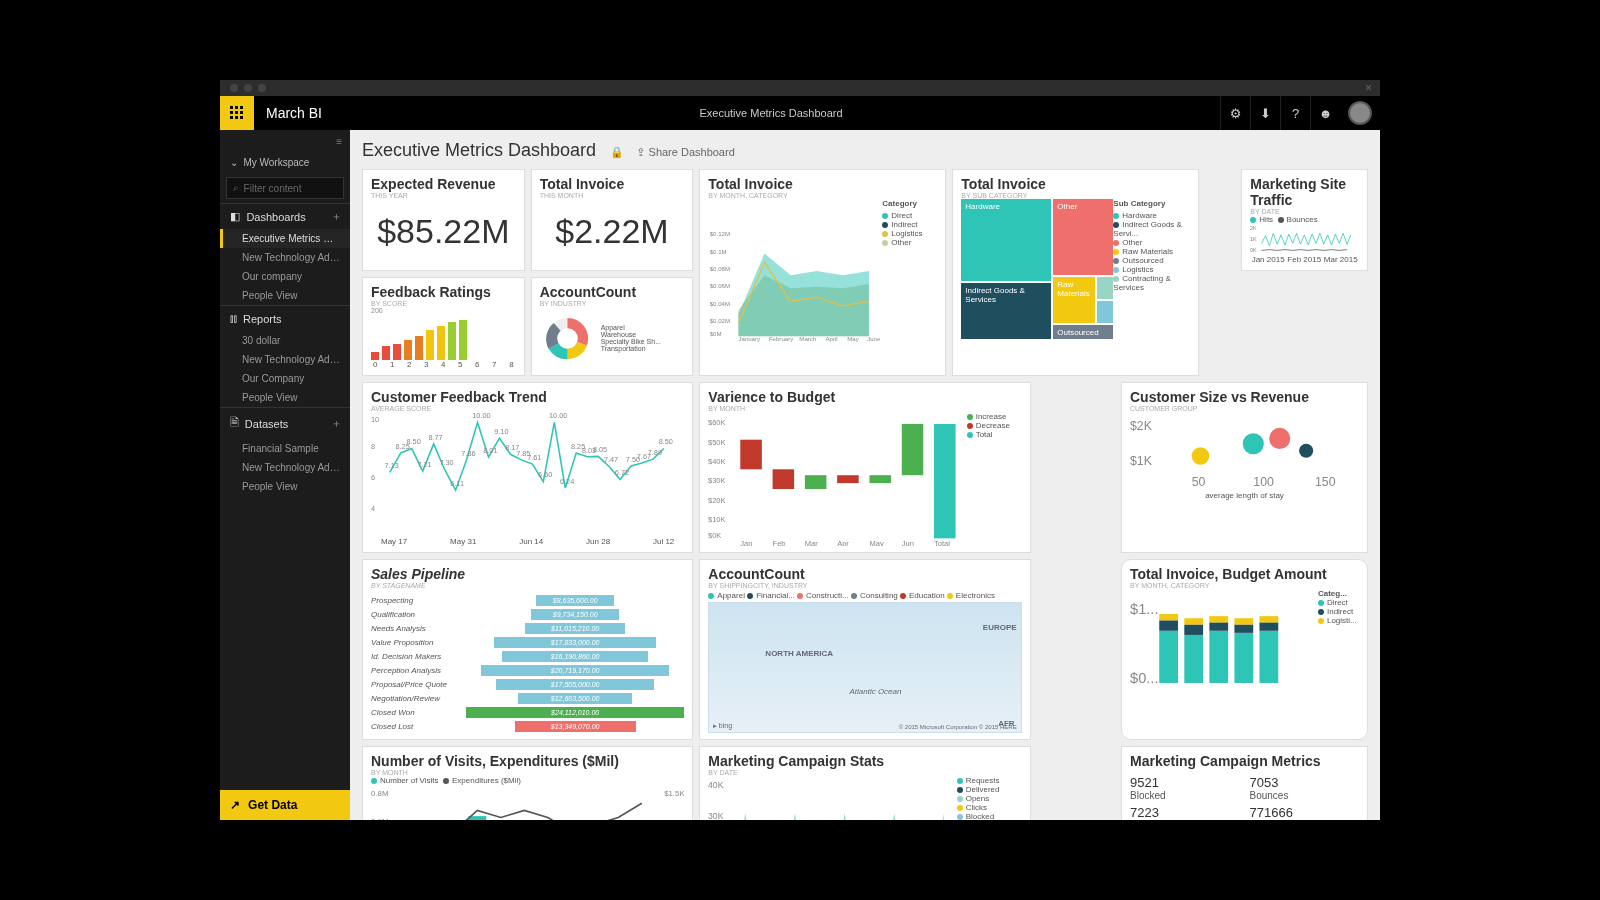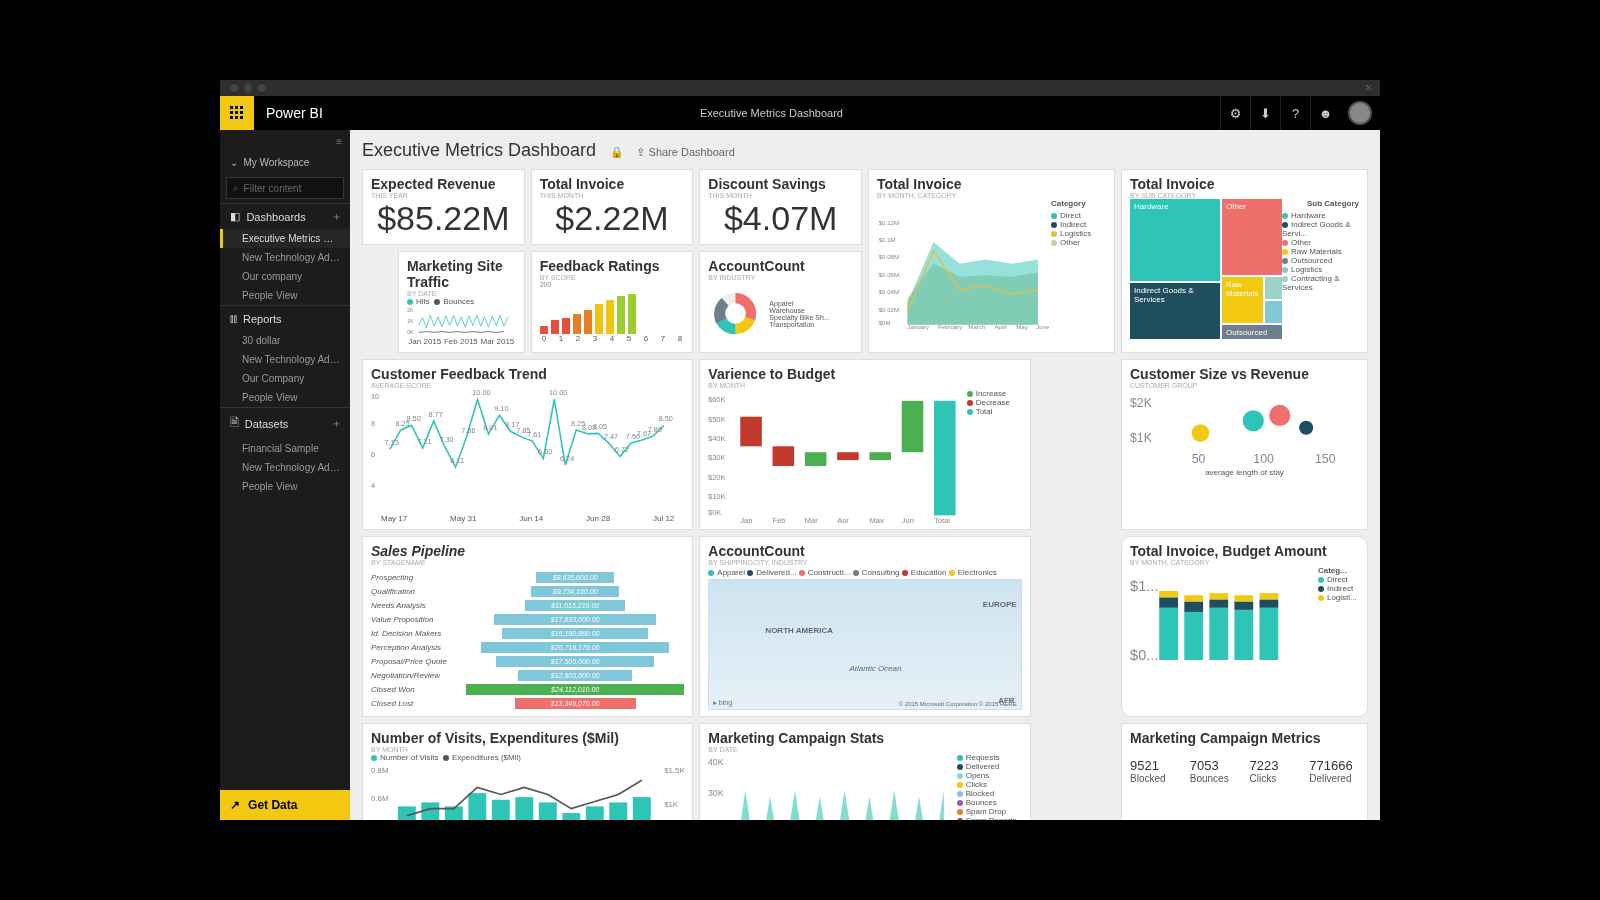--- a/index.html
+++ b/index.html
@@ -69,21 +69,21 @@
             <rect x="11" y="1" width="3" height="3"></rect>
             <rect x="1" y="6" width="3" height="3"></rect>
             <rect x="6" y="6" width="3" height="3"></rect>
             <rect x="11" y="6" width="3" height="3"></rect>
             <rect x="1" y="11" width="3" height="3"></rect>
             <rect x="6" y="11" width="3" height="3"></rect>
             <rect x="11" y="11" width="3" height="3"></rect>
           </g>
         </svg>
     </div>
-    <div class="brand">Power BI</div>
+    <div class="brand">March BI</div>
     <div class="spacer">Executive Metrics Dashboard</div>
     <div class="act">⚙</div>
     <div class="act">⬇</div>
     <div class="act">?</div>
     <div class="act">☻</div>
     <div class="avatar"></div>
   </div>
 
   <div class="body">
 
@@ -143,25 +143,20 @@
 
         <div class="tile" style="grid-column:span 2;">
           <div class="ttl">Expected Revenue</div>
           <div class="sub">THIS YEAR</div>
           <div class="big">$85.22M</div>
         </div>
         <div class="tile" style="grid-column:span 2;">
           <div class="ttl">Total Invoice</div>
           <div class="sub">THIS MONTH</div>
           <div class="big">$2.22M</div>
-        </div>
-        <div class="tile" style="grid-column:span 2;">
-          <div class="ttl">Discount Savings</div>
-          <div class="sub">THIS MONTH</div>
-          <div class="big">$4.07M</div>
         </div>
 
         <div class="tile" style="grid-column:span 3;grid-row:span 2;">
           <div class="ttl">Total Invoice</div>
           <div class="sub">BY MONTH, CATEGORY</div>
           <div style="display:flex;flex:1;">
             <svg viewBox="0 0 200 130" style="flex:1;">
               <text x="2" y="10">$0.12M</text>
                 <text x="2" y="30">$0.1M</text>
                 <text x="2" y="50">$0.08M</text>
@@ -204,21 +199,21 @@
                   <div class="treecell" style="flex:2;background:#f2c811">Raw Materials</div>
                   <div class="treecol" style="flex:1;">
                     <div class="treecell" style="flex:1;background:#9ad4c5"></div>
                     <div class="treecell" style="flex:1;background:#7fc7d9"></div>
                   </div>
                 </div>
                 <div class="treecell" style="height:14px;background:#6f7d8c">Outsourced</div>
               </div>
             </div>
             <div class="legend" style="flex:1;">
-              <div style="font-weight:600;margin-bottom:3px;text-align:right;">Sub Category</div>
+              <div style="font-weight:600;margin-bottom:3px;">Sub Category</div>
               <div><span class="dot" style="background:#2ec4b6"></span><span>Hardware</span></div>
               <div><span class="dot" style="background:#1f4e5f"></span><span>Indirect Goods &amp; Servi...</span></div>
               <div><span class="dot" style="background:#ef6f6c"></span><span>Other</span></div>
               <div><span class="dot" style="background:#f2c811"></span><span>Raw Materials</span></div>
               <div><span class="dot" style="background:#6f7d8c"></span><span>Outsourced</span></div>
               <div><span class="dot" style="background:#7fc7d9"></span><span>Logistics</span></div>
               <div><span class="dot" style="background:#9ad4c5"></span><span>Contracting &amp; Services</span></div>
             </div>
           </div>
         </div>
@@ -433,21 +428,21 @@
                 </div>
               </div>
             </div>
         </div>
 
         <div class="tile" style="grid-column:span 4;">
           <div class="ttl">AccountCount</div>
           <div class="sub">BY SHIPPINGCITY, INDUSTRY</div>
           <div class="legend" style="margin:2px 0;">
             <span><span class="dot" style="background:#2ec4b6"></span><span>Apparel</span></span>
-            <span><span class="dot" style="background:#1f4e5f"></span><span>Delivered...</span></span>
+            <span><span class="dot" style="background:#1f4e5f"></span><span>Financial...</span></span>
             <span><span class="dot" style="background:#ef6f6c"></span><span>Constructi...</span></span>
             <span><span class="dot" style="background:#6f7d8c"></span><span>Consulting</span></span>
             <span><span class="dot" style="background:#c0392b"></span><span>Education</span></span>
             <span><span class="dot" style="background:#f2c811"></span><span>Electronics</span></span>
           </div>
           <div class="map">
             <span style="position:absolute;top:35%;left:18%;font-weight:600;">NORTH AMERICA</span>
             <span style="position:absolute;top:15%;right:4px;font-weight:600;">EUROPE</span>
             <span style="position:absolute;bottom:4px;right:6px;font-weight:600;">AFR</span>
             <span style="position:absolute;top:65%;left:45%;font-style:italic;">Atlantic Ocean</span>
@@ -579,21 +574,21 @@
             <div class="legend" style="width:50px;">
               <div style="font-weight:600;">Categ...</div>
               <div><span class="dot" style="background:#2ec4b6"></span><span>Direct</span></div>
               <div><span class="dot" style="background:#1f4e5f"></span><span>Indirect</span></div>
               <div><span class="dot" style="background:#f2c811"></span><span>Logisti...</span></div>
             </div>
           </div>
         </div>
         <div class="tile" style="grid-column:10/13;grid-row:5;">
           <div class="ttl">Marketing Campaign Metrics</div>
-          <div style="display:grid;grid-template-columns:1fr 1fr 1fr 1fr;gap:4px 10px;margin-top:12px;">
+          <div style="display:grid;grid-template-columns:1fr 1fr;gap:4px 10px;margin-top:6px;">
             <div>
                 <div class="statv">9521</div>
                 <div class="stat">Blocked</div>
               </div>
             <div>
                 <div class="statv">7053</div>
                 <div class="stat">Bounces</div>
               </div>
             <div>
                 <div class="statv">7223</div>

